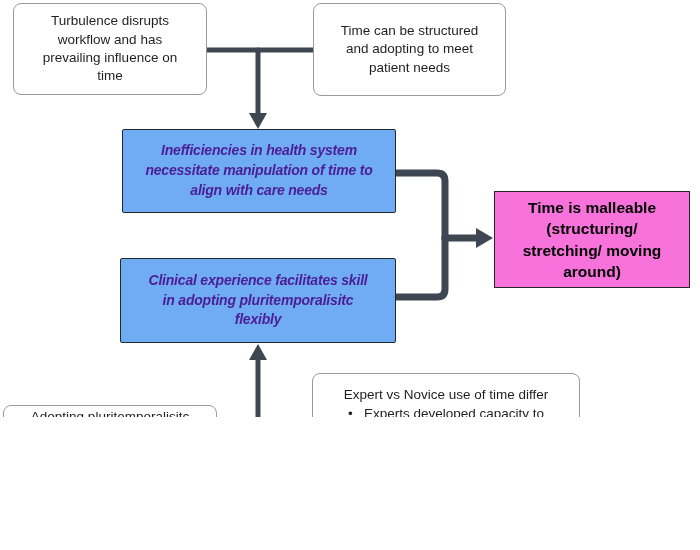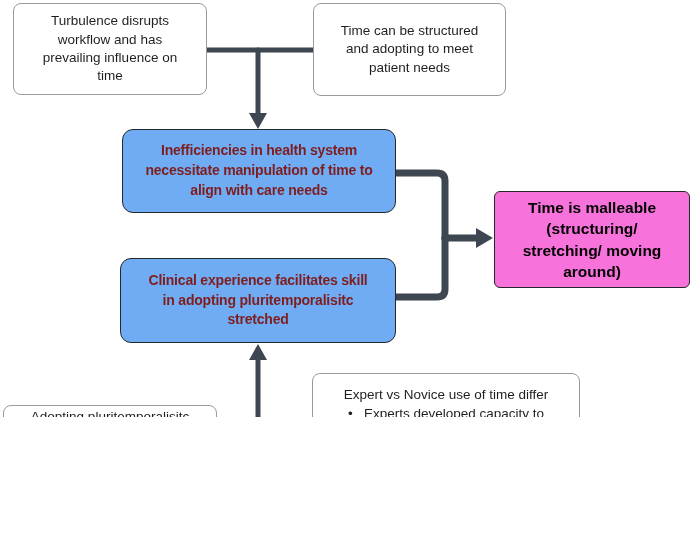--- a/index.html
+++ b/index.html
@@ -12,26 +12,26 @@
     position:absolute;display:flex;align-items:center;justify-content:center;
     text-align:center;box-sizing:border-box;border-radius:8px;
   }
   .node .txt{white-space:pre;display:block;}
   .white-node{
     background:#ffffff;border:1px solid var(--box-border,#9a9a9a);
     color:#1f1f1f;font-size:13.5px;line-height:1.36;
   }
   .blue-node{
     background:var(--blue-fill,#6FACF3);border:1.5px solid var(--dark-border,#23282d);
-    border-radius:11px;color:#7f1d1d;font-weight:bold;font-size:14px;
-    line-height:1.42;letter-spacing:-0.2px;
+    border-radius:2px;color:#4c1d95;font-weight:bold;font-size:14px;
+    line-height:1.42;letter-spacing:-0.2px;font-style:italic;
   }
   .pink-node{
     background:var(--pink-fill,#F773DB);border:1.5px solid var(--dark-border,#23282d);
-    border-radius:6px;color:#000000;font-weight:bold;font-size:15.5px;line-height:1.38;
+    border-radius:0;color:#000000;font-weight:bold;font-size:15.5px;line-height:1.38;
   }
   #node-tl{left:13px;top:3px;width:194px;height:92px;}
   #node-tr{left:313px;top:3px;width:193px;height:93px;}
   #node-blue1{left:122px;top:129px;width:274px;height:84px;}
   #node-blue2{left:120px;top:258px;width:276px;height:85px;}
   #node-pink{left:494px;top:191px;width:196px;height:97px;}
   #node-bl{left:3px;top:405px;width:214px;height:117px;}
   #node-br{left:312px;top:373px;width:268px;height:143px;align-items:flex-end;}
   .source-line{
     position:absolute;left:4px;top:520px;
@@ -83,21 +83,21 @@
 
   <div class="node blue-node" id="node-blue1">
     <span class="txt">Inefficiencies in health system
 necessitate manipulation of time to
 align with care needs</span>
   </div>
 
   <div class="node blue-node" id="node-blue2">
     <span class="txt">Clinical experience facilitates skill
 in adopting pluritemporalisitc
-stretched</span>
+flexibly</span>
   </div>
 
   <div class="node pink-node" id="node-pink">
     <span class="txt">Time is malleable
 (structuring/
 stretching/ moving
 around)</span>
   </div>
 
   <div class="node white-node" id="node-bl">

